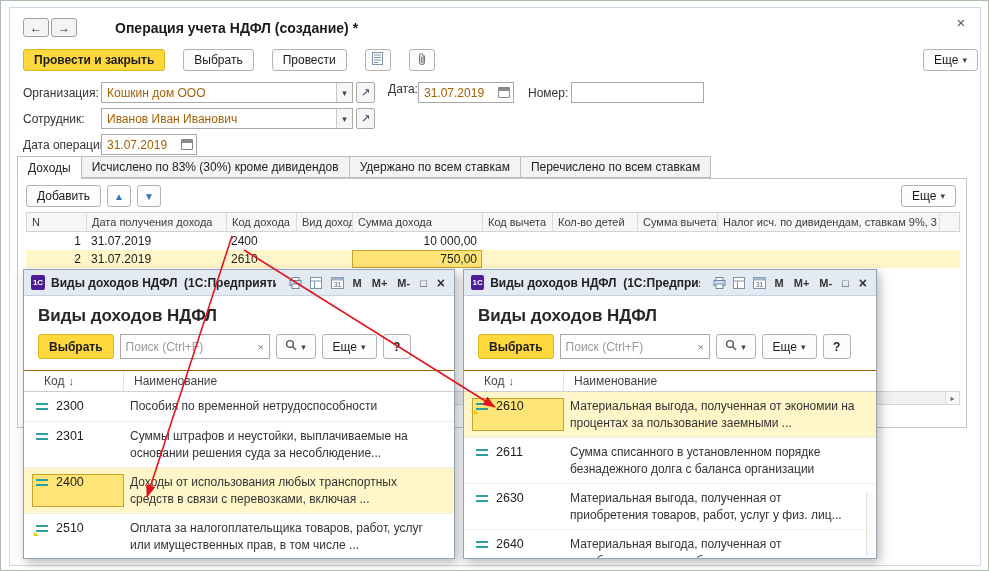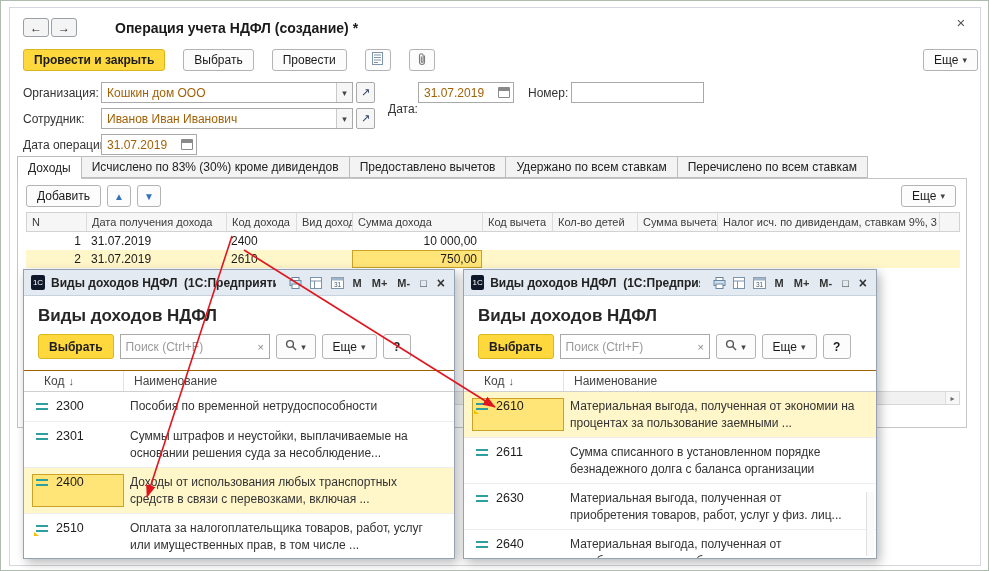--- a/index.html
+++ b/index.html
@@ -69,22 +69,22 @@
           font-size: 8px; color: #666; border-right: 1px solid #ddd; background: #f7f7f7; }
   .sbtn:last-child { border-right: none; border-left: 1px solid #ddd; }
   .strack { flex: 1; height: 100%; position: relative; }
   .sthumb { position: absolute; left: 2px; top: 1px; bottom: 1px; width: 130px; background: #dcdcdc; border: 1px solid #c3c3c3; }
 
   
   .popup { position: absolute; background: #fff; border: 1px solid #94a3b3;
            box-shadow: 3px 4px 10px rgba(0,0,0,.28); overflow: hidden; z-index: 10; }
   .ptitle { height: 26px; background: var(--titlebar-bg, #e3eaf1); border-bottom: 1px solid #c6d2dd;
             display: flex; align-items: center; gap: 6px; padding: 0 7px; }
-  .logo1c { width: 15px; height: 15px; border-radius: 2px; background: #0f172a; color: #fff;
-            font-size: 8px; font-weight: normal; display: flex; align-items: center; justify-content: center; }
+  .logo1c { width: 15px; height: 15px; border-radius: 2px; background: #4c1d95; color: #fff;
+            font-size: 8px; font-weight: bold; display: flex; align-items: center; justify-content: center; }
   .ptext { font-size: 12px; font-weight: 600; color: #222; white-space: nowrap; overflow: hidden; }
   .psuffix { font-weight: 600; }
   .pspacer { flex: 1; }
   .pico { display: flex; align-items: center; justify-content: center; width: 16px; height: 16px; }
   .pm { font-size: 11px; font-weight: bold; color: #333; padding: 0 2px; }
   .pclose { font-size: 14px; }
   .pheading { position: absolute; left: 14px; top: 36px; font-size: 17px; font-weight: 700; color: #262626; }
   .pcontrols { position: absolute; left: 14px; top: 64px; right: 10px; display: flex; gap: 6px; align-items: center; }
   .pcontrols .btn { height: 25px; }
   .searchbox { display: flex; align-items: center; width: 150px; height: 25px; border: 1px solid #a9a9a9; background: #fff; }
@@ -157,21 +157,21 @@
   <div class="field" style="left:100px; top:81px; width:252px;">
     <input value="Кошкин дом ООО" style="">
     <span class="caretbox">
         <span class="caret">▾</span>
       </span>
   </div>
   <div class="openbtn" style="left:355px; top:81px;">
       <span>↗</span>
     </div>
 
-  <div class="flabel" style="left:387px; top:101px;">Дата:</div>
+  <div class="flabel" style="left:387px; top:81px;">Дата:</div>
   <div class="field" style="left:417px; top:81px; width:96px;">
     <input value="31.07.2019" style="">
     <span class="calico"></span>
   </div>
 
   <div class="flabel" style="left:527px; top:85px;">Номер:</div>
   <div class="field" style="left:570px; top:81px; width:133px;">
     <input value="" style="">
   </div>
 
@@ -188,21 +188,20 @@
 
   <div class="flabel" style="left:22px; top:137px;">Дата операции:</div>
   <div class="field" style="left:100px; top:133px; width:96px;">
     <input value="31.07.2019" style="">
     <span class="calico"></span>
   </div>
 
   <div class="tabs">
     <div class="tab active">Доходы</div>
     <div class="tab">Исчислено по 83% (30%) кроме дивидендов</div>
-    <div class="tab">Предоставлено вычетов</div>
     <div class="tab">Удержано по всем ставкам</div>
     <div class="tab">Перечислено по всем ставкам</div>
   </div>
 
   <div class="panel">
     <div class="panel-toolbar">
       <button class="btn">Добавить</button>
       <button class="btn movebtn">
           <span>▲</span>
         </button>

